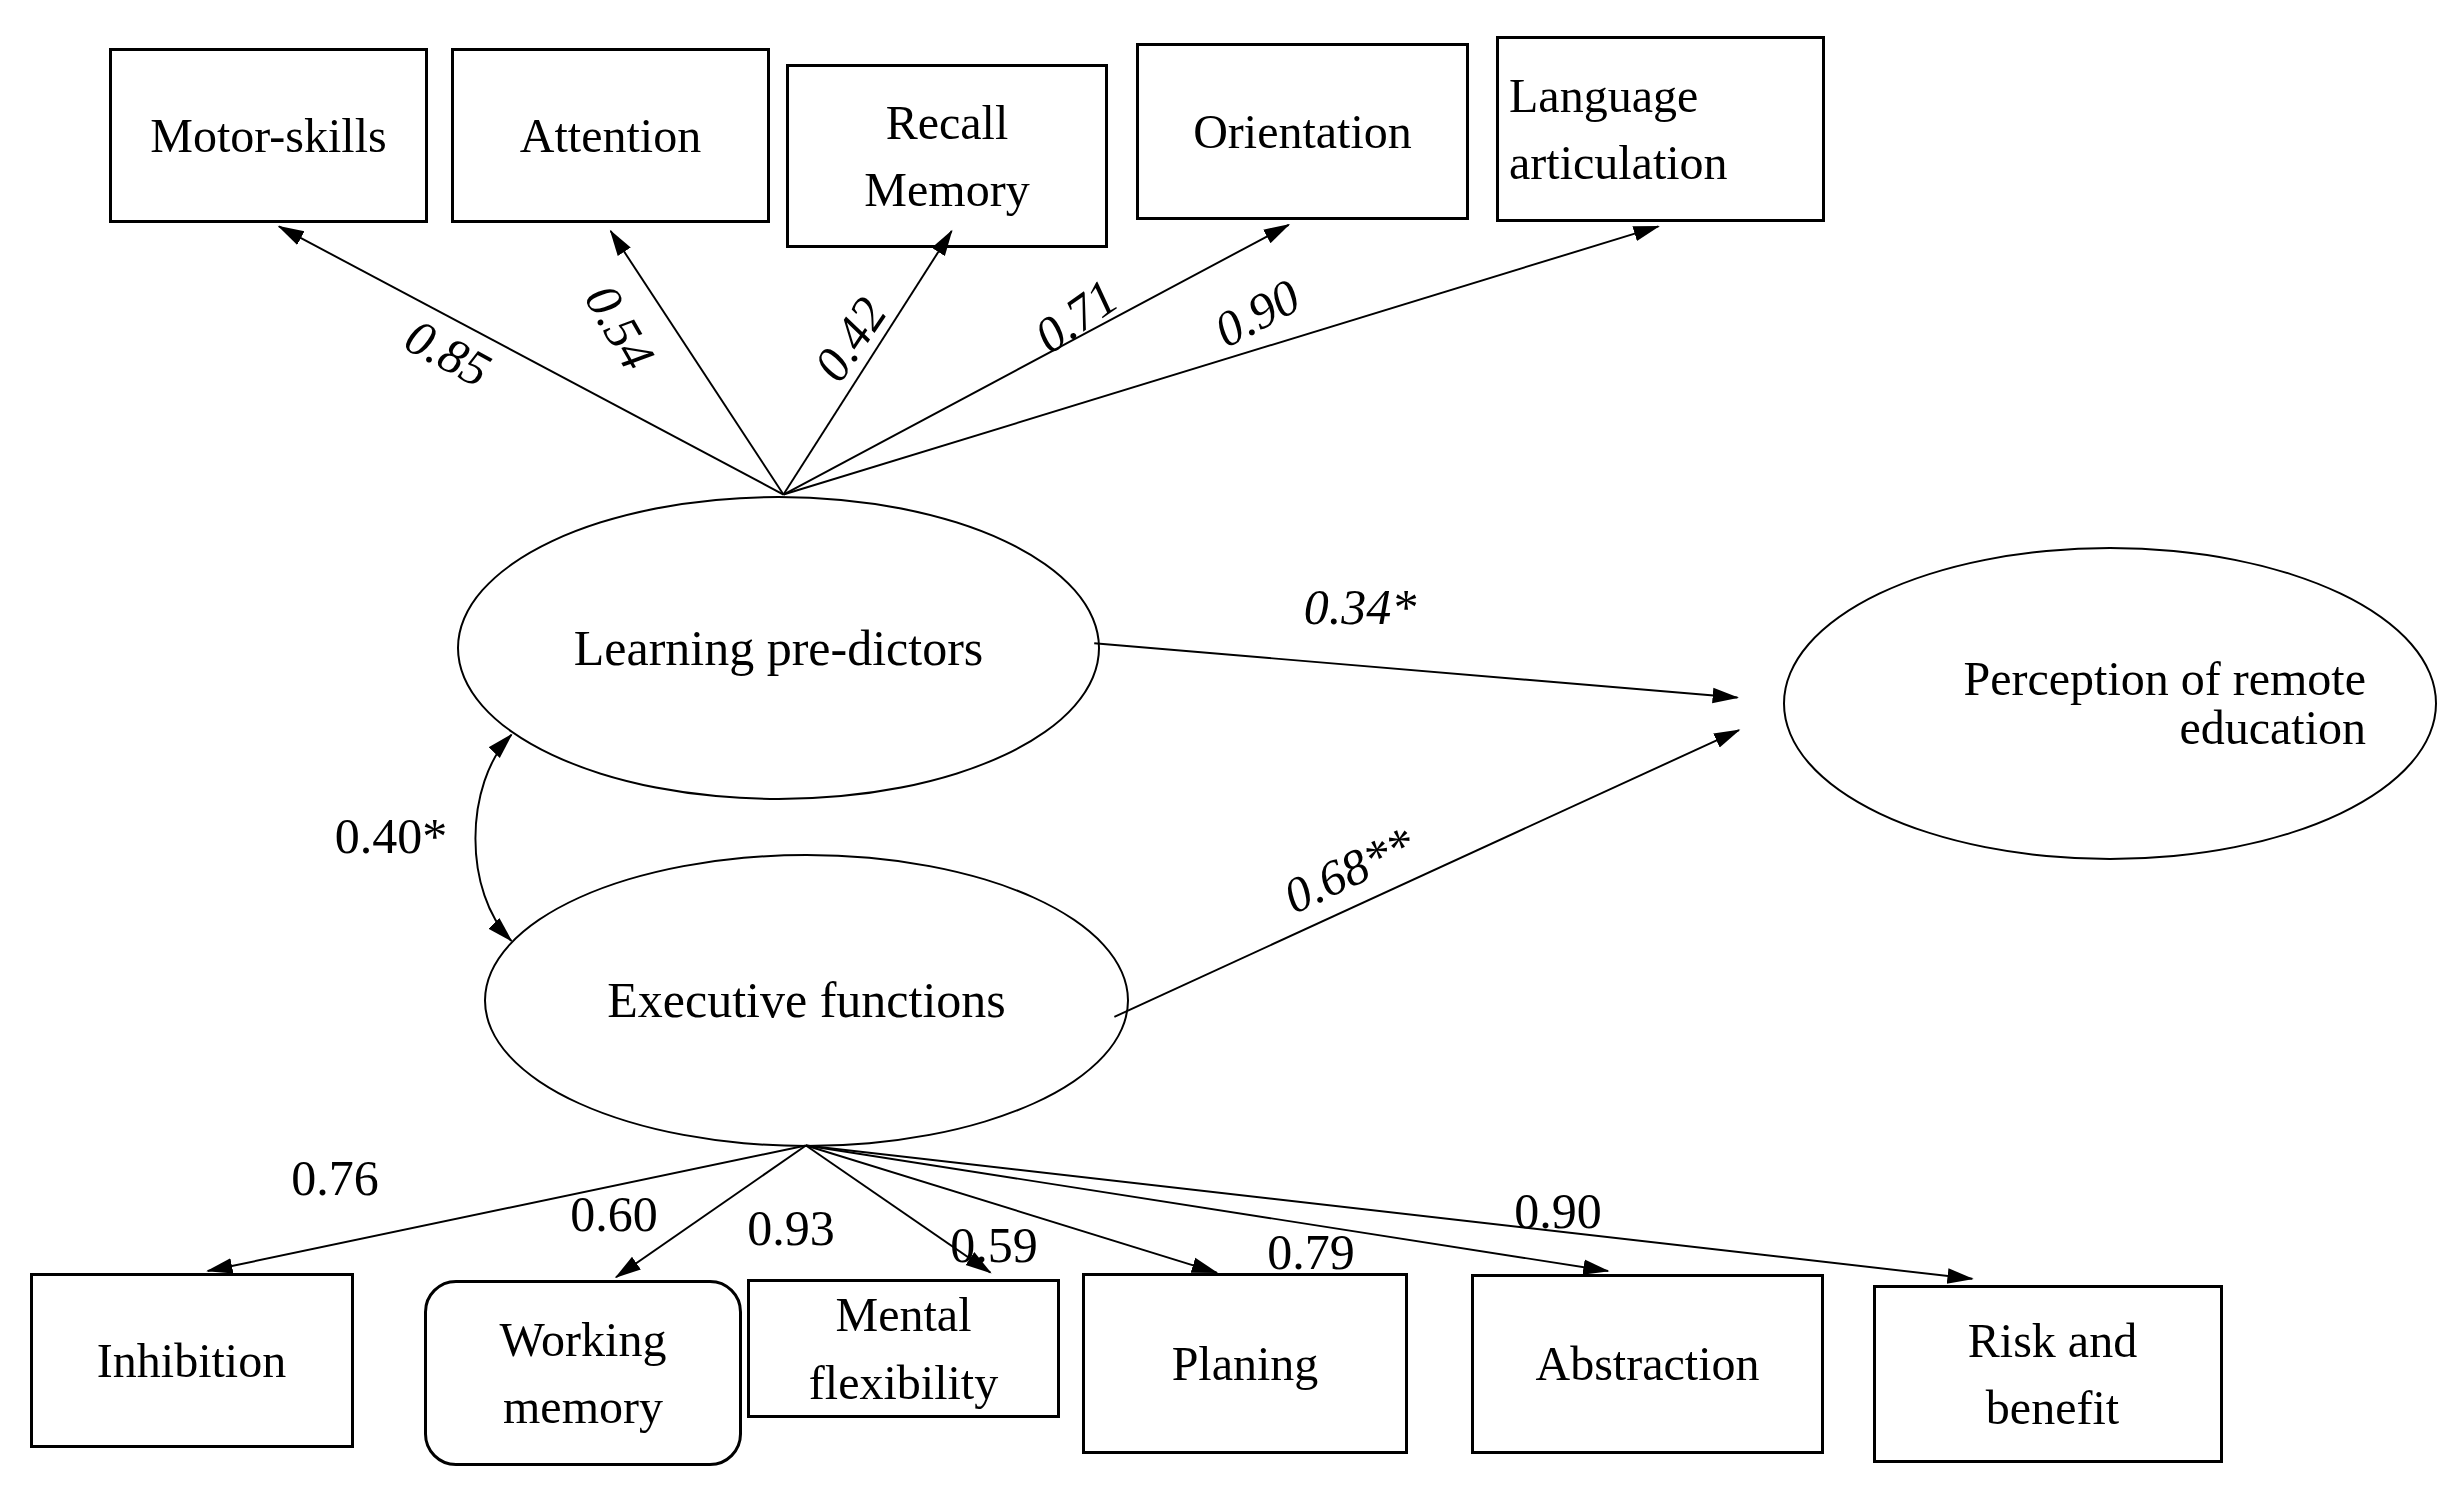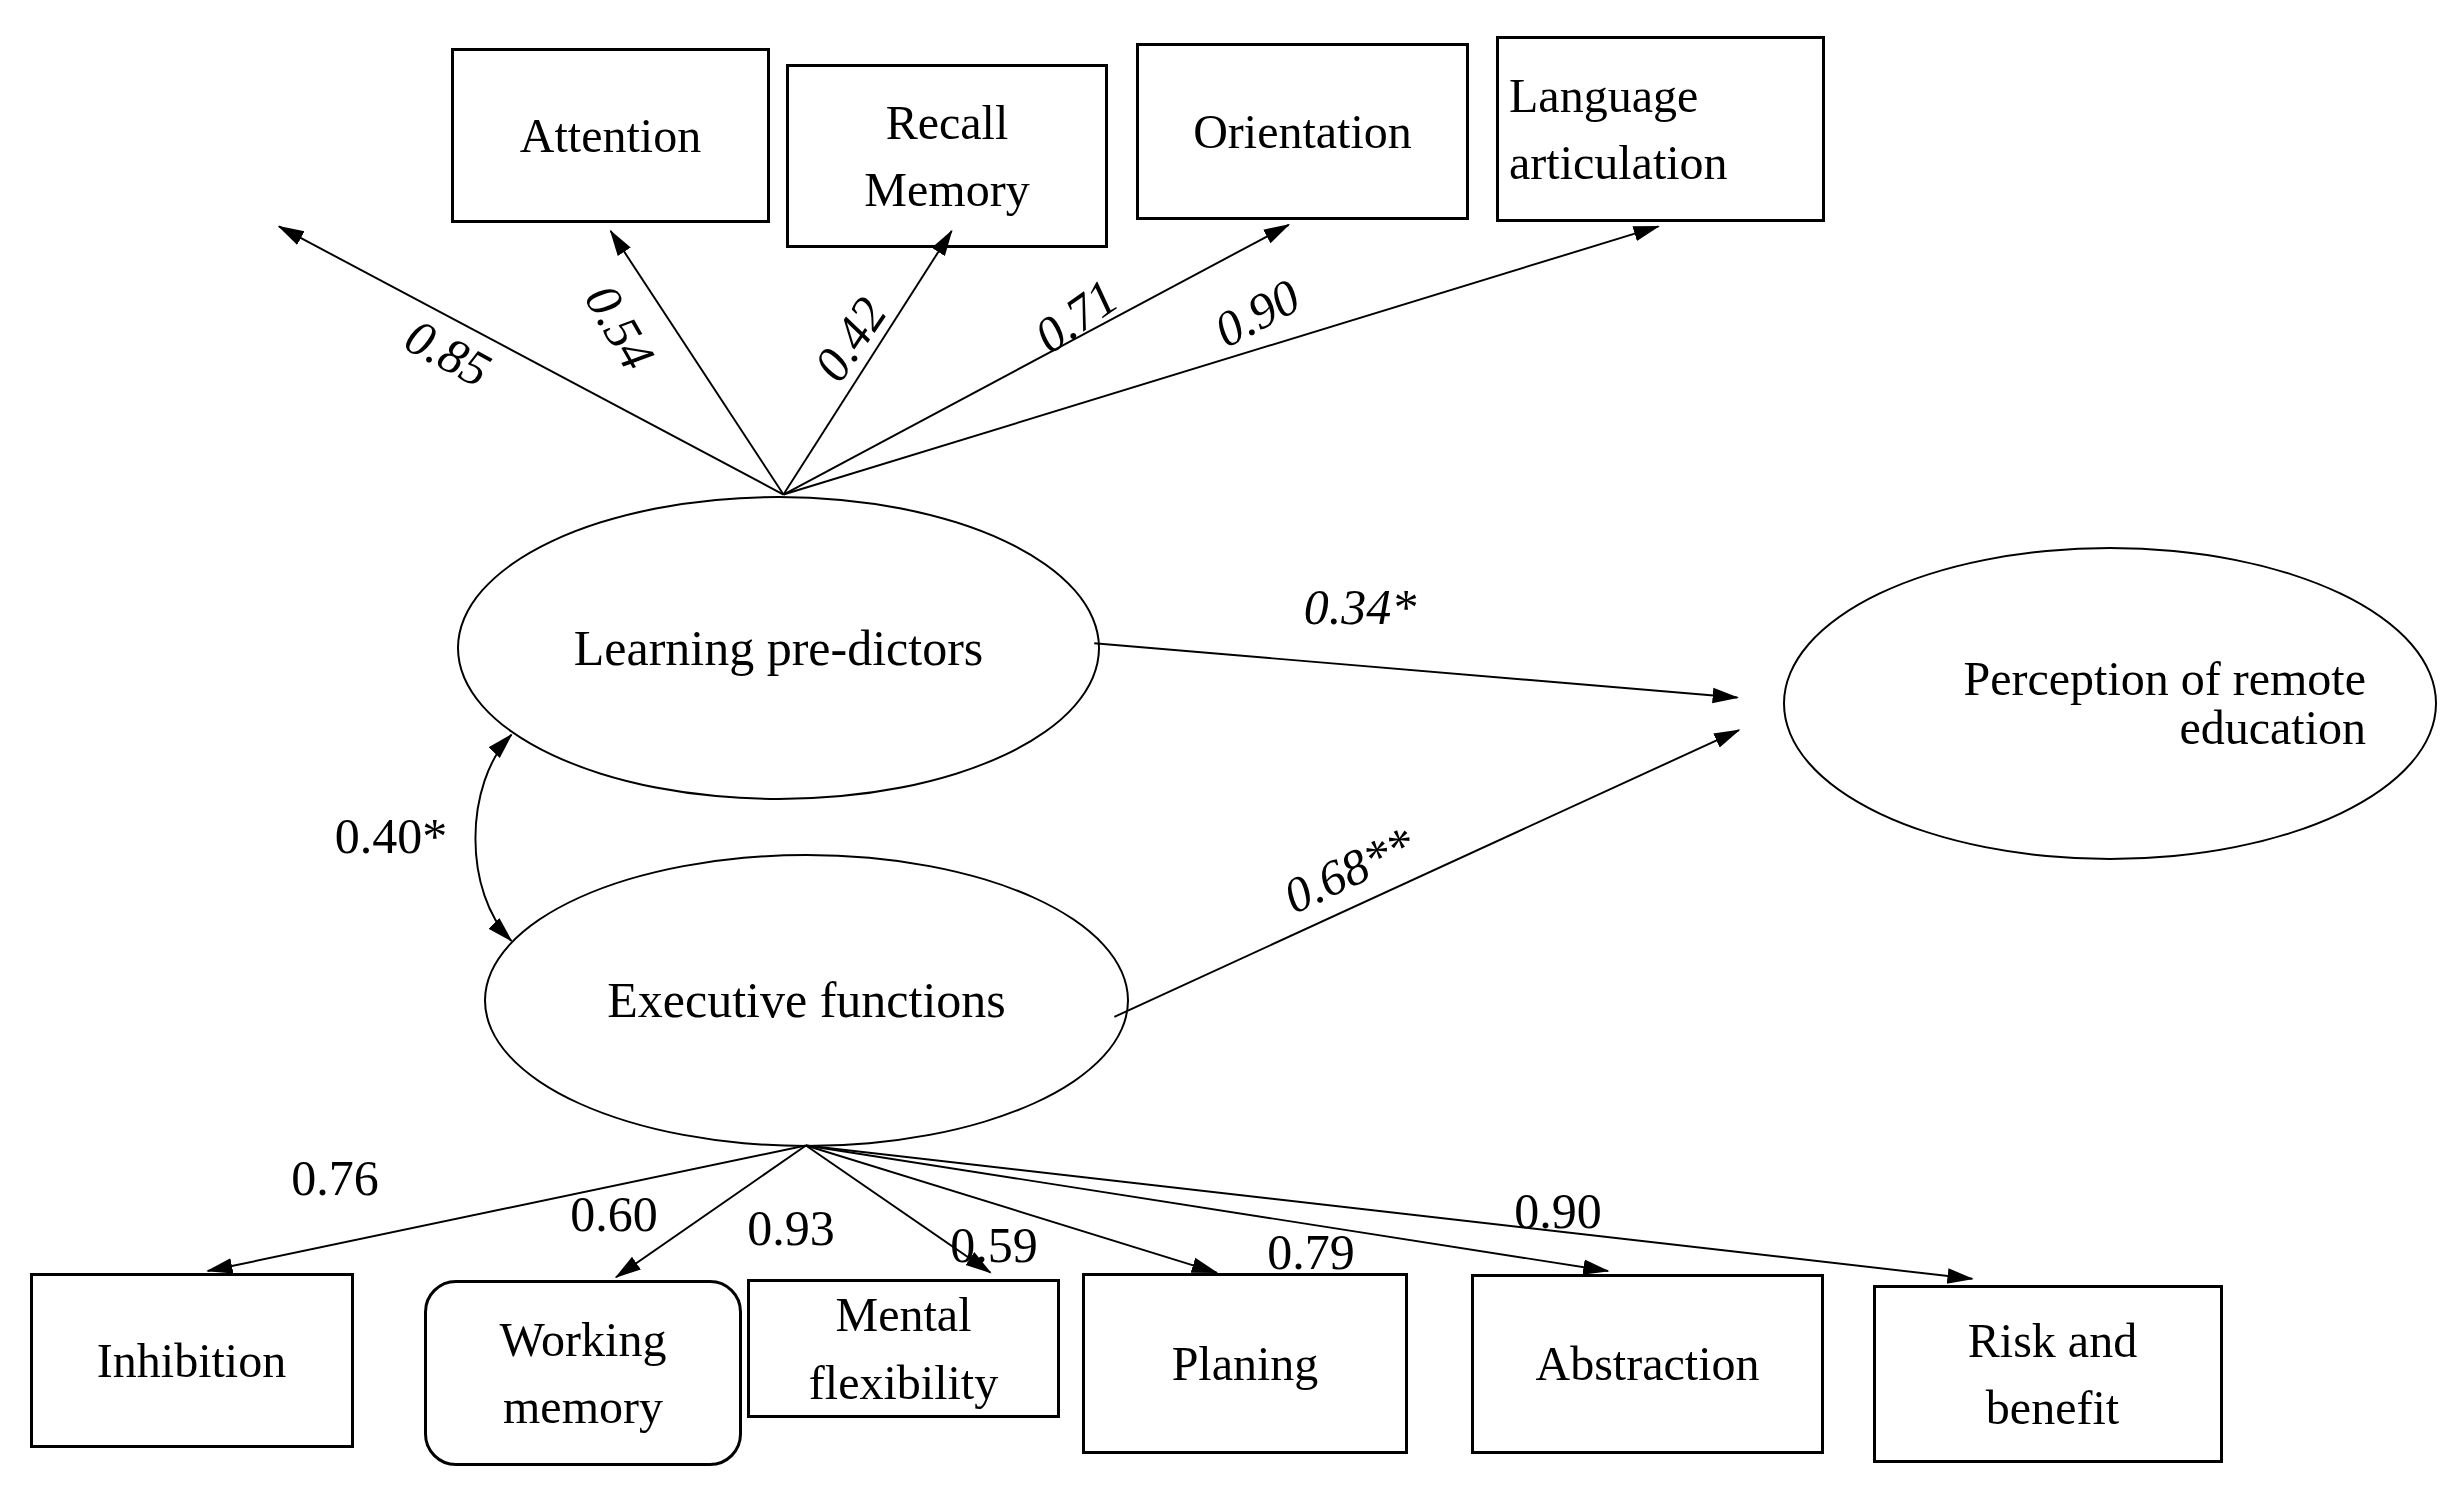--- a/index.html
+++ b/index.html
@@ -43,20 +43,23 @@
   <div class="ellipse" style="left:457px;top:496px;width:643px;height:304px;">
     <span class="lbl">Learning pre-dictors</span>
   </div>
   <div class="ellipse" style="left:484px;top:854px;width:645px;height:293px;">
     <span class="lbl">Executive functions</span>
   </div>
   <div class="ellipse" style="left:1783px;top:547px;width:654px;height:313px;font-size:48px;text-align:right;">
     <span class="lbl" style="max-width:512px;">Perception of remote education</span>
   </div>
 
+  <div class="box" style="left:109px;top:48px;width:319px;height:175px;">
+    <span class="lbl">Motor-skills</span>
+  </div>
   <div class="box" style="left:443px;top:48px;width:319px;height:175px;margin-left:8px;">
     <span class="lbl">Attention</span>
   </div>
   <div class="box" style="left:786px;top:40px;width:322px;height:184px;margin-top:24px;">
     <span class="lbl" style="max-width:233px;">Recall Memory</span>
   </div>
   <div class="box" style="left:1136px;top:43px;width:333px;height:177px;">
     <span class="lbl">Orientation</span>
   </div>
   <div class="box align-left" style="left:1496px;top:36px;width:329px;height:186px;">

